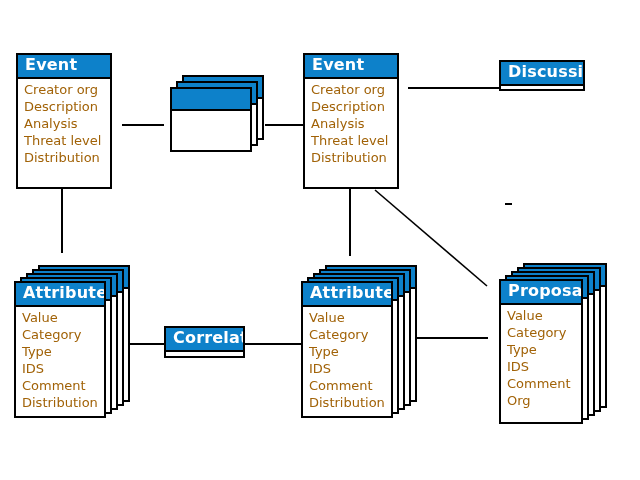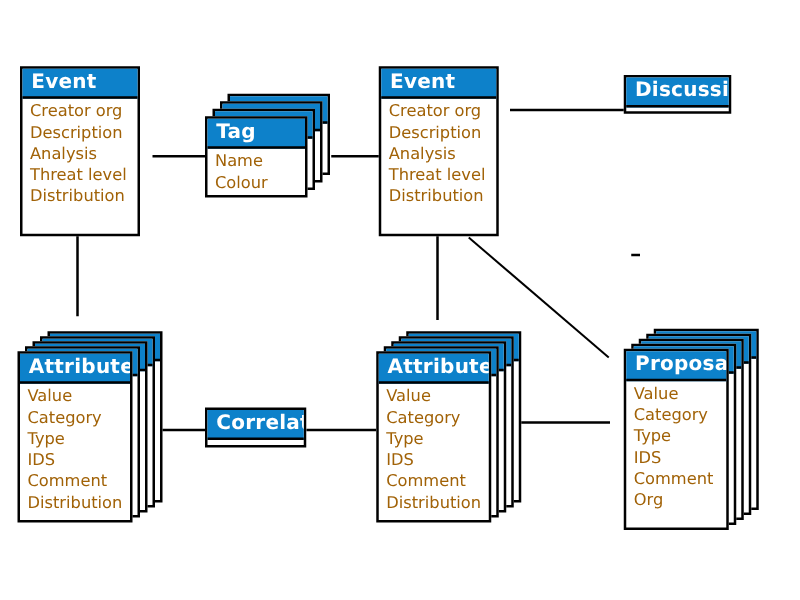--- a/index.html
+++ b/index.html
@@ -138,27 +138,20 @@
   <div class="node" style="left:164px; top:75px; width:106px; height:83px;">
     <div class="sheet" style="left:18px; top:0px; width:82px; height:65px;">
         <div class="sheet-top"></div>
       </div>
     <div class="sheet" style="left:12px; top:6px; width:82px; height:65px;">
         <div class="sheet-top"></div>
       </div>
     <div class="sheet" style="left:6px; top:12px; width:82px; height:65px;">
         <div class="sheet-top"></div>
       </div>
-    <div class="card" style="left:0px; top:18px; width:82px; height:65px;">
-      <div class="card-header">Tag</div>
-      <div class="card-body">
-        <div class="attr">Name</div>
-        <div class="attr">Colour</div>
-      </div>
-    </div>
   </div>
 
   <div class="node" style="left:303px; top:53px; width:96px; height:136px;">
     <div class="card" style="width:96px; height:136px;">
       <div class="card-header">Event</div>
       <div class="card-body">
         <div class="attr">Creator org</div>
         <div class="attr">Description</div>
         <div class="attr">Analysis</div>
         <div class="attr">Threat level</div>

